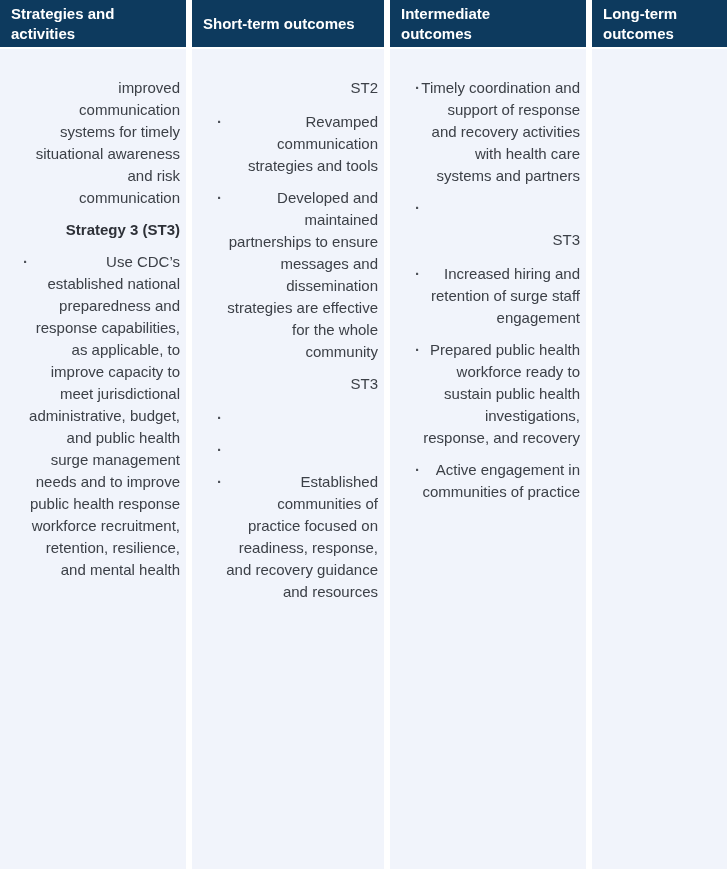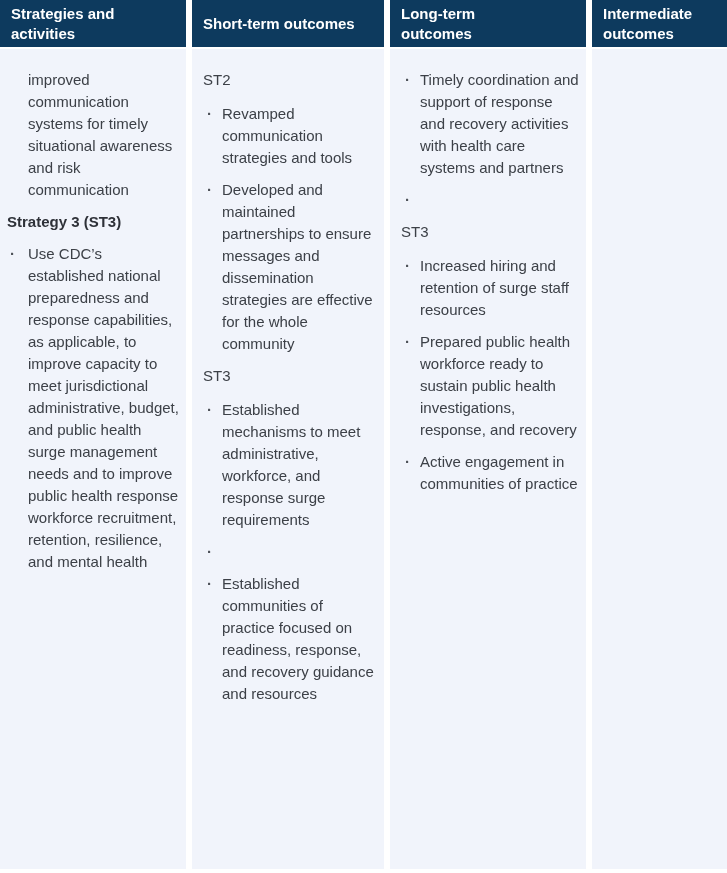--- a/index.html
+++ b/index.html
@@ -32,22 +32,23 @@
     color:var(--header-text);
     display:flex;align-items:center;
     padding:0 12px 0 11px;
     font-weight:bold;font-size:15px;line-height:20px;
   }
   .hc-1 .hdr-label{max-width:135px;}
   .hc-3 .hdr-label{max-width:120px;}
   .hc-4 .hdr-label{max-width:100px;}
   .body-cell{
     background:var(--body-bg);
-    padding:20px 6px 8px 11px;
+    padding:28px 6px 8px 11px;
     overflow:hidden;
+    text-align:right;
   }
   .body-cell.bc-1{padding-left:7px;}
   .block{margin:0 0 10px 0;}
   .block:first-child{margin-top:0;}
   .block-label{margin-top:10px;margin-bottom:12px;}
   .block-heading{font-weight:bold;color:var(--heading-text);margin-bottom:10px;}
   .block-text{margin-left:21px;}
   .block-bullet{display:flex;}
   .bc-1 .block-bullet .dot{flex:0 0 21px;padding-left:3px;}
   .dot{flex:0 0 19px;padding-left:4px;color:var(--bullet);font-weight:bold;}
@@ -58,25 +59,25 @@
 <body>
 
 <div class="page">
   <div class="table" id="table">
       <div class="header-cell hc-1">
         <span class="hdr-label">Strategies and activities</span>
       </div>
       <div class="header-cell hc-2">
         <span class="hdr-label">Short-term outcomes</span>
       </div>
+      <div class="header-cell hc-3">
+        <span class="hdr-label">Intermediate outcomes</span>
+      </div>
       <div class="header-cell hc-4">
         <span class="hdr-label">Long-term outcomes</span>
-      </div>
-      <div class="header-cell hc-3">
-        <span class="hdr-label">Intermediate outcomes</span>
       </div>
       <div class="body-cell bc-1">
         <div class="block block-text">improved communication systems for timely situational awareness and risk communication</div>
         <div class="block block-heading">Strategy 3 (ST3)</div>
         <div class="block block-bullet">
           <span class="dot">·</span>
           <span class="bullet-text">Use CDC’s established national preparedness and response capabilities, as applicable, to improve capacity to meet jurisdictional administrative, budget, and public health surge management needs and to improve public health response workforce recruitment, retention, resilience, and mental health</span>
         </div>
       </div>
       <div class="body-cell bc-2">
@@ -85,42 +86,41 @@
           <span class="dot">·</span>
           <span class="bullet-text">Revamped communication strategies and tools</span>
         </div>
         <div class="block block-bullet">
           <span class="dot">·</span>
           <span class="bullet-text">Developed and maintained partnerships to ensure messages and dissemination strategies are effective for the whole community</span>
         </div>
         <div class="block block-label">ST3</div>
         <div class="block block-bullet">
           <span class="dot">·</span>
-          <span class="bullet-text">Established mechanisms to meet administrative, workforce, and response surge requirements</span>
         </div>
         <div class="block block-bullet">
           <span class="dot">·</span>
         </div>
         <div class="block block-bullet">
           <span class="dot">·</span>
           <span class="bullet-text">Established communities of practice focused on readiness, response, and recovery guidance and resources</span>
         </div>
       </div>
       <div class="body-cell bc-3">
         <div class="block block-bullet">
           <span class="dot">·</span>
           <span class="bullet-text">Timely coordination and support of response and recovery activities with health care systems and partners</span>
         </div>
         <div class="block block-bullet">
           <span class="dot">·</span>
         </div>
         <div class="block block-label">ST3</div>
         <div class="block block-bullet">
           <span class="dot">·</span>
-          <span class="bullet-text">Increased hiring and retention of surge staff resources</span>
+          <span class="bullet-text">Increased hiring and retention of surge staff engagement</span>
         </div>
         <div class="block block-bullet">
           <span class="dot">·</span>
           <span class="bullet-text">Prepared public health workforce ready to sustain public health investigations, response, and recovery</span>
         </div>
         <div class="block block-bullet">
           <span class="dot">·</span>
           <span class="bullet-text">Active engagement in communities of practice</span>
         </div>
       </div>

